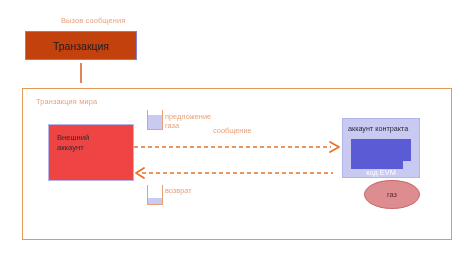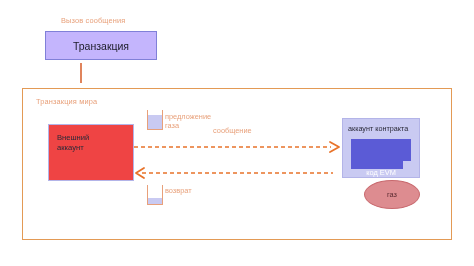--- a/index.html
+++ b/index.html
@@ -33,27 +33,26 @@
     white-space: nowrap;
     margin-left: 40px;
   }
 
   
   #transaction-box {
     left: 25px;
     top: 31px;
     width: 112px;
     height: 29px;
-    background: #c4b5fd;
+    background: #c2410c;
     border: 1px solid #8080d8;
     box-sizing: border-box;
     display: flex;
     align-items: center;
     justify-content: center;
-    margin-left: 20px;
   }
   #transaction-box .boxlabel {
     font-size: 10.5px;
     color: #1c1c28;
   }
 
   
   #vertical-connector {
     left: 80px;
     top: 63px;

